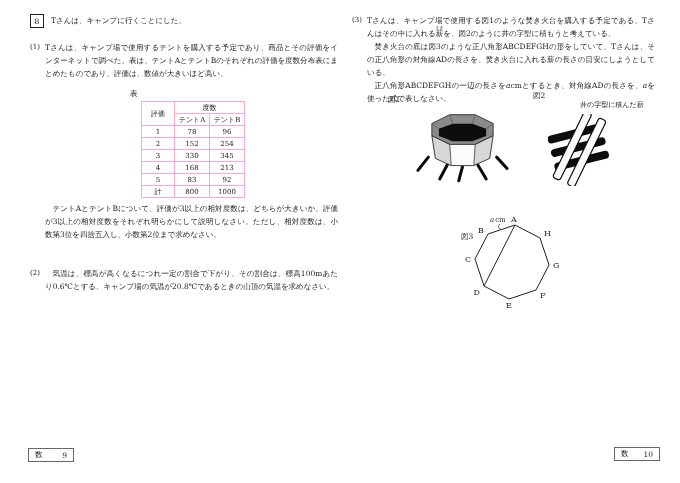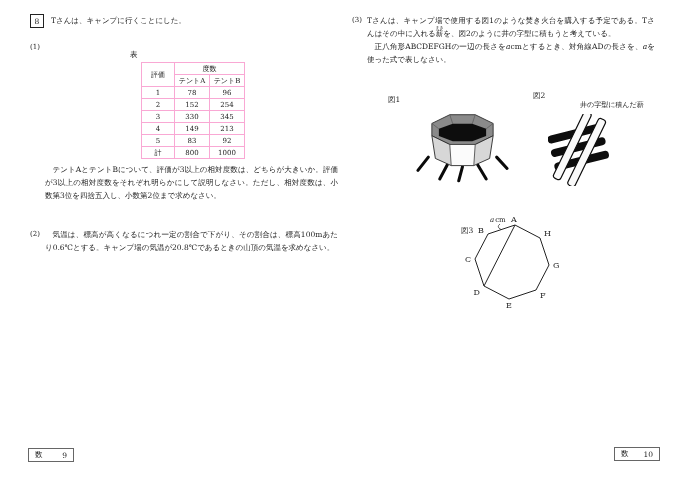--- a/index.html
+++ b/index.html
@@ -61,20 +61,21 @@
       <span>8</span>
     </div>
     <div>
       <div>Tさんは、キャンプに行くことにした。</div>
     </div>
   </div>
 
   <div class="para">
     <span class="plabel">(1)</span>
     <div class="pbody-wrap">
+      <div>Tさんは、キャンプ場で使用するテントを購入する予定であり、商品とその評価をインターネットで調べた。表は、テントAとテントBのそれぞれの評価を度数分布表にまとめたものであり、評価は、数値が大きいほど高い。</div>
 
       <div class="tbl-caption">表</div>
 
       <table class="freq">
         <tbody>
             <tr>
           <th class="c-eval" rowspan="2">評価</th>
           <th colspan="2">度数</th>
         </tr>
         <tr>
@@ -91,21 +92,21 @@
           <td>152</td>
           <td>254</td>
         </tr>
         <tr>
           <td>3</td>
           <td>330</td>
           <td>345</td>
         </tr>
         <tr>
           <td>4</td>
-          <td>149</td>
+          <td>168</td>
           <td>213</td>
         </tr>
         <tr>
           <td>5</td>
           <td>83</td>
           <td>92</td>
         </tr>
         <tr>
           <td>計</td>
           <td>800</td>
@@ -124,20 +125,21 @@
       <div class="indent">気温は、標高が高くなるにつれ一定の割合で下がり、その割合は、標高100mあたり0.6℃とする。キャンプ場の気温が20.8℃であるときの山頂の気温を求めなさい。</div>
     </div>
   </div>
 </div>
 
 <div class="col" id="right-col">
   <div class="para" style="margin-top:0;">
     <span class="plabel">(3)</span>
     <div class="pbody-wrap">
       <div><span>Tさんは、キャンプ場で使用する図1のような焚き火台を購入する予定である。Tさんはその中に入れる</span><ruby><span>薪</span><rt>まき</rt></ruby><span>を、図2のように井の字型に積もうと考えている。</span></div>
+      <div class="indent">焚き火台の底は図3のような正八角形ABCDEFGHの形をしていて、Tさんは、その正八角形の対角線ADの長さを、焚き火台に入れる薪の長さの目安にしようとしている。</div>
       <div class="indent"><span>正八角形ABCDEFGHの一辺の長さを</span><i class="var">a</i><span>cmとするとき、対角線ADの長さを、</span><i class="var">a</i><span>を使った式で表しなさい。</span></div>
     </div>
   </div>
 </div>
 
 <div class="fig-label" style="left:388px;top:95px;">図1</div>
 <svg class="figsvg" style="left:415px;top:104px;" width="95" height="92" viewBox="0 0 100 97">
 
   <g stroke="#0a0a0a" stroke-width="3.2" stroke-linecap="round">
     <path d="M14,56 L3,70"></path>
@@ -168,21 +170,21 @@
     <rect x="3" y="15" width="56" height="8" rx="4" fill="#0d0d0d"></rect>
     <rect x="3" y="29" width="56" height="8" rx="4" fill="#0d0d0d"></rect>
     <rect x="3" y="43" width="56" height="8" rx="4" fill="#0d0d0d"></rect>
   </g>
   <g transform="rotate(26 31 36)">
     <rect x="19" y="-2" width="8" height="74" rx="3" fill="#fafafa" stroke="#0d0d0d" stroke-width="1.2"></rect>
     <rect x="35" y="-2" width="8" height="74" rx="3" fill="#fafafa" stroke="#0d0d0d" stroke-width="1.2"></rect>
   </g>
 </svg>
 
-<div class="fig-label" style="left:461px;top:226px;z-index:2;">図3</div>
+<div class="fig-label" style="left:461px;top:232px;z-index:2;">図3</div>
 <svg class="figsvg" style="left:450px;top:214px;" width="140" height="110" viewBox="0 0 140 110">
   <polygon points="65,11 38,20 25,45 34,72 59,85 86,76 99,51 90,24" fill="none" stroke="#222" stroke-width="1"></polygon>
   <line x1="65" y1="11" x2="34" y2="72" stroke="#222" stroke-width="1"></line>
   <path d="M50,10 Q46,13 51,15.5" fill="none" stroke="#222" stroke-width="0.7"></path>
   <g font-size="8" fill="#1c1c1c">
     <text x="64" y="8" text-anchor="middle">A</text>
     <text x="34" y="19" text-anchor="end">B</text>
     <text x="21" y="48" text-anchor="end">C</text>
     <text x="30" y="81" text-anchor="end">D</text>
     <text x="59" y="94" text-anchor="middle">E</text>

